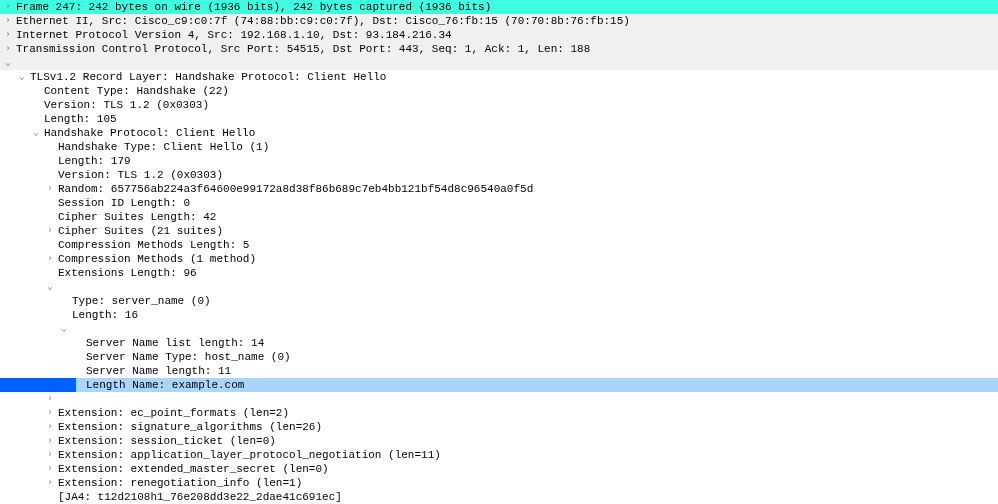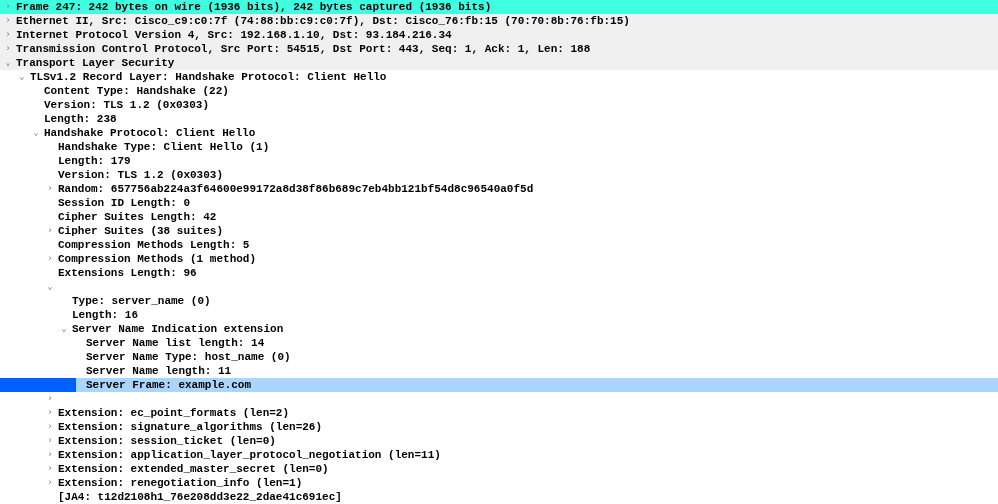--- a/index.html
+++ b/index.html
@@ -43,21 +43,20 @@
       user-select: none;
       flex-shrink: 0;
     }
     .toggle.empty { visibility: hidden; }
     .indent {
       display: inline-block;
       flex-shrink: 0;
     }
     .text {
       padding-left: 2px;
-      font-weight: bold;
     }
   </style>
 </head>
 <body>
 
 <div id="tree">
     <div class="tree-row selected-top">
       <span class="indent" style="width: 2px;"></span>
       <span class="toggle">›</span>
       <span class="text">Frame 247: 242 bytes on wire (1936 bits), 242 bytes captured (1936 bits)</span>
@@ -73,41 +72,40 @@
       <span class="text">Internet Protocol Version 4, Src: 192.168.1.10, Dst: 93.184.216.34</span>
     </div>
     <div class="tree-row section-bg">
       <span class="indent" style="width: 2px;"></span>
       <span class="toggle">›</span>
       <span class="text">Transmission Control Protocol, Src Port: 54515, Dst Port: 443, Seq: 1, Ack: 1, Len: 188</span>
     </div>
     <div class="tree-row section-bg">
       <span class="indent" style="width: 2px;"></span>
       <span class="toggle">⌄</span>
-      <span class="text">Transport Layer Security</span>
     </div>
     <div class="tree-row">
       <span class="indent" style="width: 16px;"></span>
       <span class="toggle">⌄</span>
       <span class="text">TLSv1.2 Record Layer: Handshake Protocol: Client Hello</span>
     </div>
     <div class="tree-row">
       <span class="indent" style="width: 30px;"></span>
       <span class="toggle empty">·</span>
       <span class="text">Content Type: Handshake (22)</span>
     </div>
     <div class="tree-row">
       <span class="indent" style="width: 30px;"></span>
       <span class="toggle empty">·</span>
       <span class="text">Version: TLS 1.2 (0x0303)</span>
     </div>
     <div class="tree-row">
       <span class="indent" style="width: 30px;"></span>
       <span class="toggle empty">·</span>
-      <span class="text">Length: 238</span>
+      <span class="text">Length: 105</span>
     </div>
     <div class="tree-row">
       <span class="indent" style="width: 30px;"></span>
       <span class="toggle">⌄</span>
       <span class="text">Handshake Protocol: Client Hello</span>
     </div>
     <div class="tree-row">
       <span class="indent" style="width: 44px;"></span>
       <span class="toggle empty">·</span>
       <span class="text">Handshake Type: Client Hello (1)</span>
@@ -133,21 +131,21 @@
       <span class="text">Session ID Length: 0</span>
     </div>
     <div class="tree-row">
       <span class="indent" style="width: 44px;"></span>
       <span class="toggle empty">·</span>
       <span class="text">Cipher Suites Length: 42</span>
     </div>
     <div class="tree-row">
       <span class="indent" style="width: 44px;"></span>
       <span class="toggle">›</span>
-      <span class="text">Cipher Suites (38 suites)</span>
+      <span class="text">Cipher Suites (21 suites)</span>
     </div>
     <div class="tree-row">
       <span class="indent" style="width: 44px;"></span>
       <span class="toggle empty">·</span>
       <span class="text">Compression Methods Length: 5</span>
     </div>
     <div class="tree-row">
       <span class="indent" style="width: 44px;"></span>
       <span class="toggle">›</span>
       <span class="text">Compression Methods (1 method)</span>
@@ -167,41 +165,40 @@
       <span class="text">Type: server_name (0)</span>
     </div>
     <div class="tree-row">
       <span class="indent" style="width: 58px;"></span>
       <span class="toggle empty">·</span>
       <span class="text">Length: 16</span>
     </div>
     <div class="tree-row">
       <span class="indent" style="width: 58px;"></span>
       <span class="toggle">⌄</span>
-      <span class="text">Server Name Indication extension</span>
     </div>
     <div class="tree-row">
       <span class="indent" style="width: 72px;"></span>
       <span class="toggle empty">·</span>
       <span class="text">Server Name list length: 14</span>
     </div>
     <div class="tree-row">
       <span class="indent" style="width: 72px;"></span>
       <span class="toggle empty">·</span>
       <span class="text">Server Name Type: host_name (0)</span>
     </div>
     <div class="tree-row">
       <span class="indent" style="width: 72px;"></span>
       <span class="toggle empty">·</span>
       <span class="text">Server Name length: 11</span>
     </div>
     <div class="tree-row selected-highlight">
       <span class="indent" style="width: 72px;"></span>
       <span class="toggle empty">·</span>
-      <span class="text">Server Frame: example.com</span>
+      <span class="text">Length Name: example.com</span>
     </div>
     <div class="tree-row">
       <span class="indent" style="width: 44px;"></span>
       <span class="toggle">›</span>
     </div>
     <div class="tree-row">
       <span class="indent" style="width: 44px;"></span>
       <span class="toggle">›</span>
       <span class="text">Extension: ec_point_formats (len=2)</span>
     </div>

